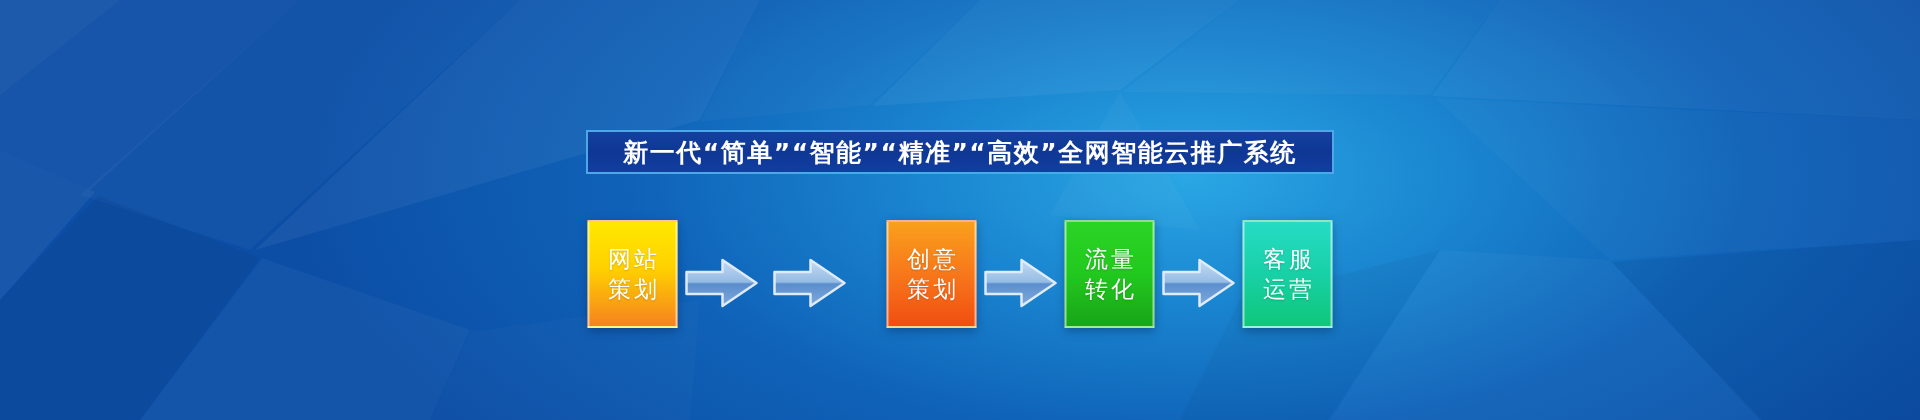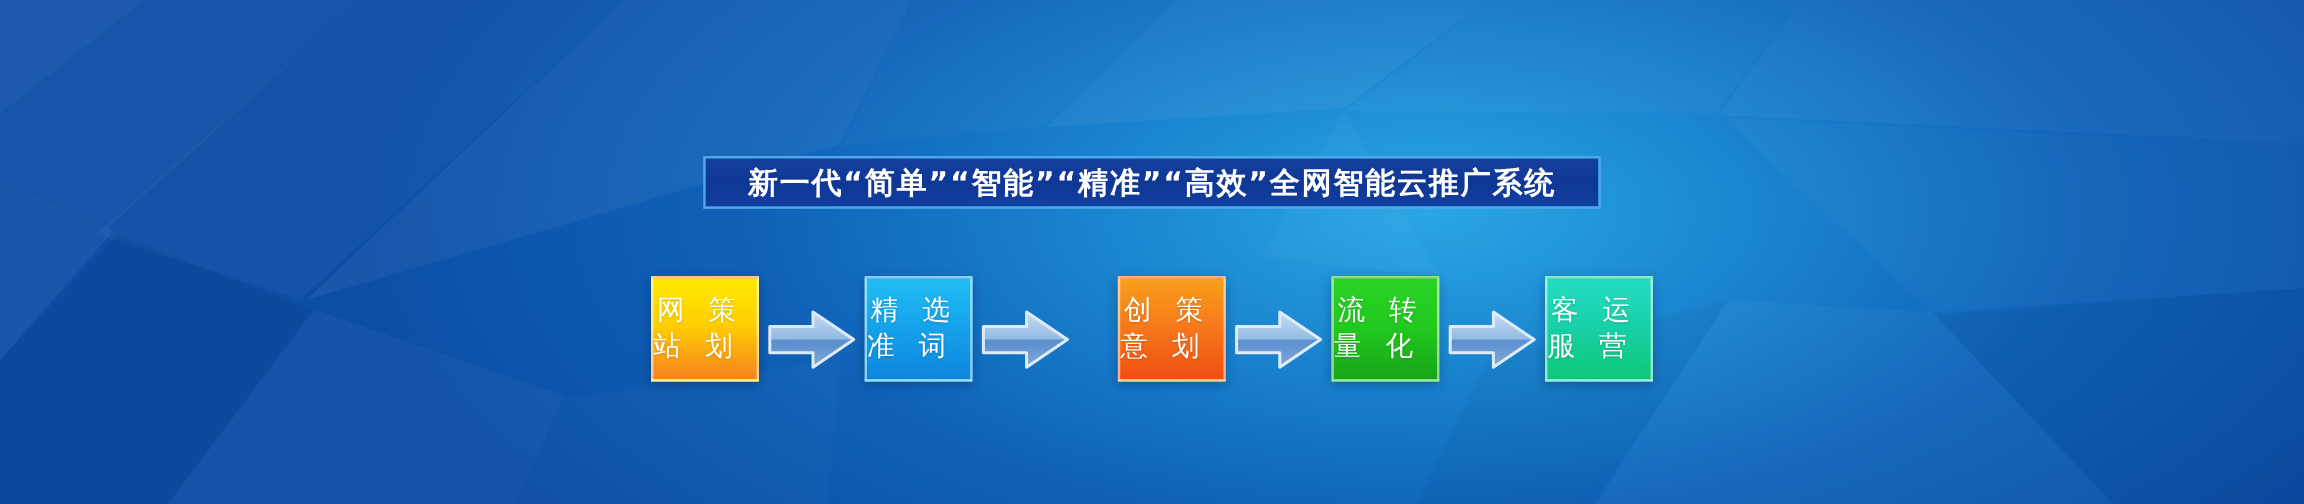--- a/index.html
+++ b/index.html
@@ -67,23 +67,23 @@
     top: 228px;
     left: 50%;
     transform: translateX(-50%);
     display: flex;
     align-items: center;
     height: 92px;
   }
   .step-box {
     position: relative;
     width: 90px;
-    height: 88px;
+    height: 108px;
     display: flex;
-    flex-direction: row;
+    flex-direction: column;
     align-items: center;
     justify-content: center;
     box-sizing: border-box;
     border: 2px solid rgba(255,255,255,0.55);
     box-shadow: 0 3px 9px rgba(0,20,60,0.35);
   }
   .step-box .line {
     color: #ffffff;
     font-size: 23px;
     line-height: 30px;
@@ -145,24 +145,20 @@
             <stop offset="0%" stop-color="#cfe0f4"></stop>
             <stop offset="48%" stop-color="#9cc0e6"></stop>
             <stop offset="52%" stop-color="#5f8fce"></stop>
             <stop offset="100%" stop-color="#86aedd"></stop>
           </linearGradient>
         </defs>
         <polygon points="2,14 38,14 38,2 72,25 38,48 38,36 2,36" fill="url(#ag)" stroke="#eaf2fb" stroke-width="2.5" stroke-linejoin="round" opacity="0.95"></polygon>
       </svg>
     </div>
 
-    <div class="step-box" style="background:linear-gradient(180deg,#22bdf5 0%,#14a2ea 50%,#0e86de 100%);">
-      <span class="line">精准</span>
-      <span class="line">选词</span>
-    </div>
 
     <div class="arrow-wrap">
       <svg width="74" height="50" viewBox="0 0 74 50">
         <polygon points="2,14 38,14 38,2 72,25 38,48 38,36 2,36" fill="url(#ag)" stroke="#eaf2fb" stroke-width="2.5" stroke-linejoin="round" opacity="0.95"></polygon>
       </svg>
     </div>
 
     <div class="step-box" style="background:linear-gradient(180deg,#f9a01c 0%,#f7731a 55%,#f04e11 100%);margin-left:33px;">
       <span class="line">创意</span>
       <span class="line">策划</span>

